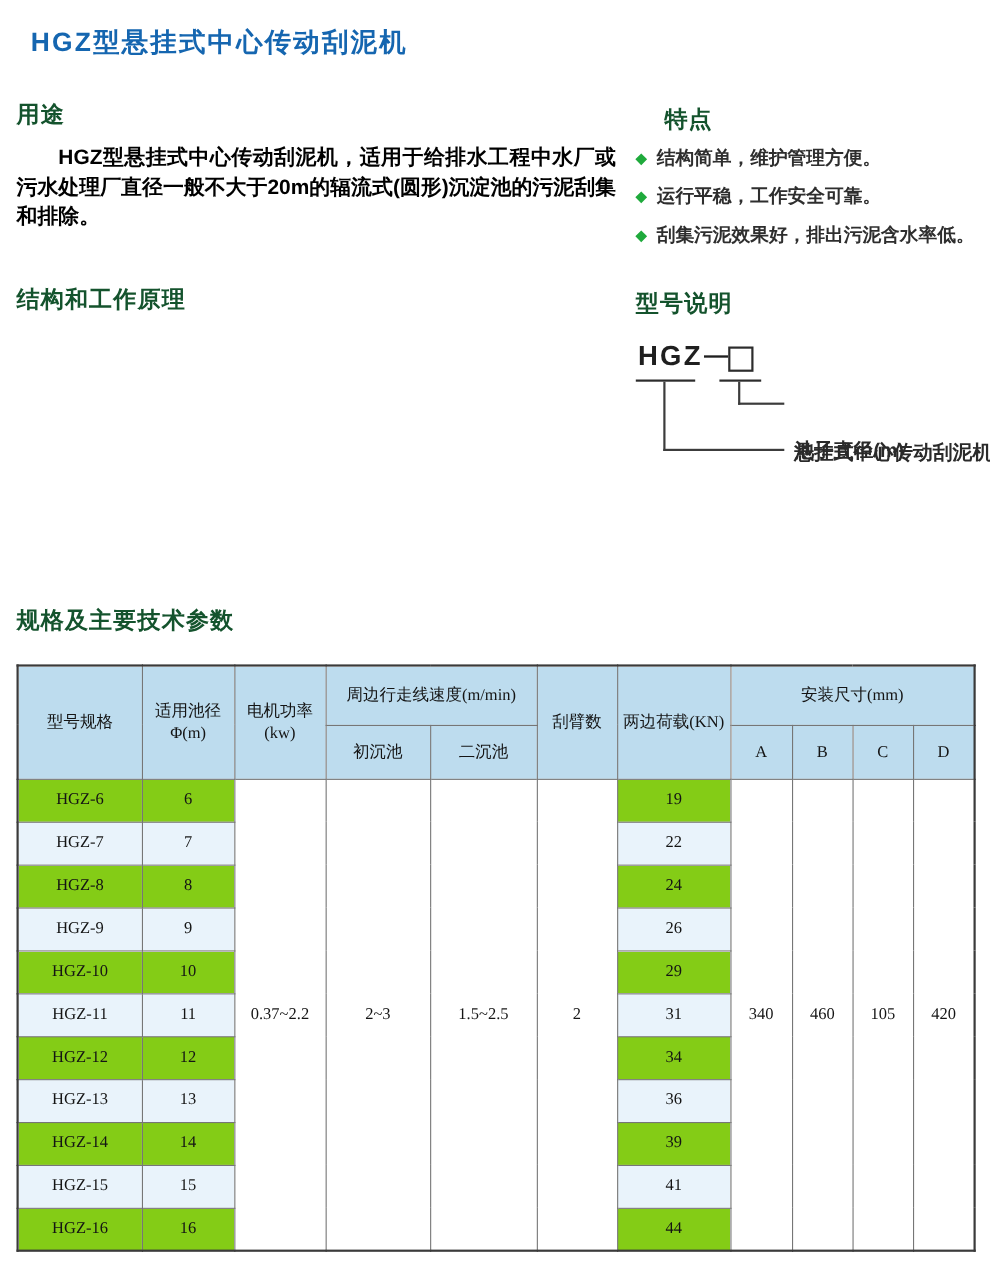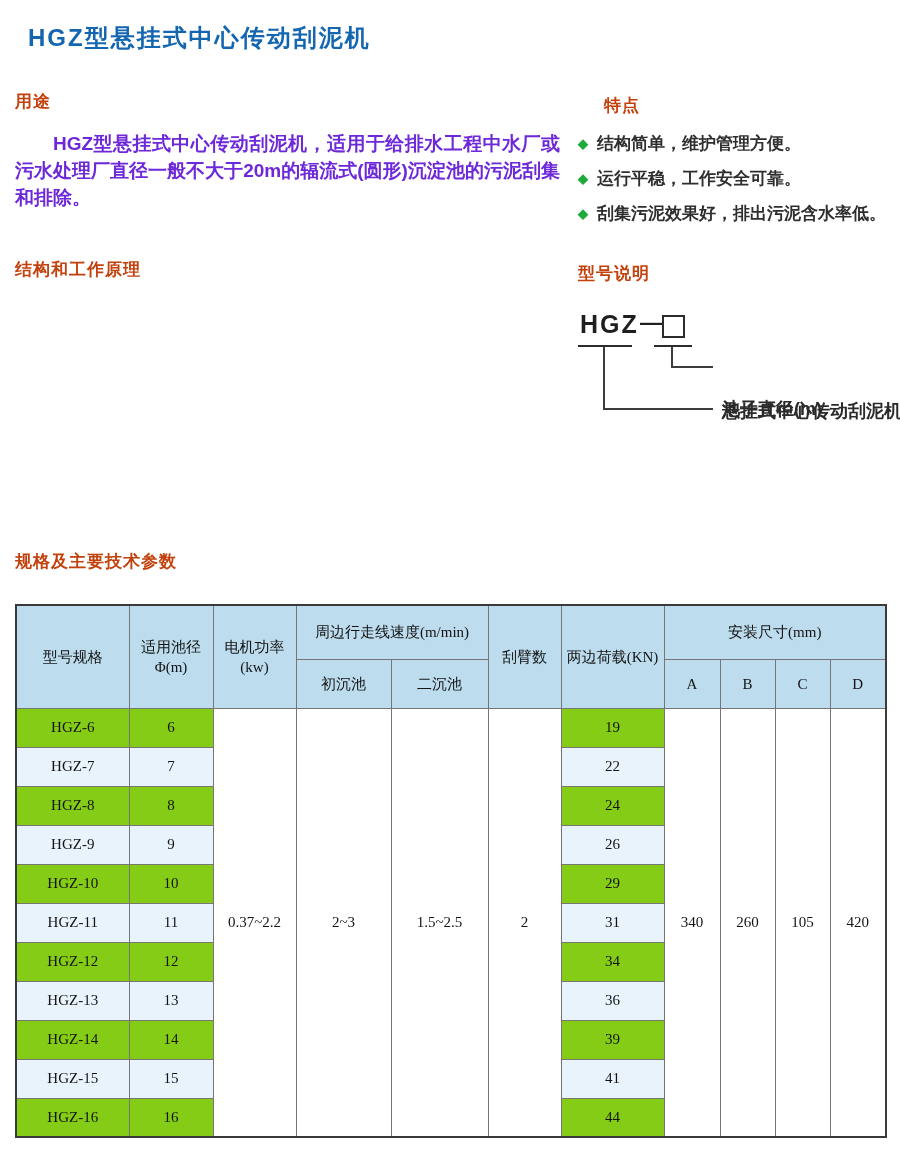--- a/index.html
+++ b/index.html
@@ -9,32 +9,32 @@
     background:#ffffff; overflow:hidden;
     font-family:"Liberation Sans", sans-serif;
     color:#2f2f2f;
   }
   .page-title {
     position:absolute; left:28px; top:22px;
     font-size:24px; font-weight:bold; letter-spacing:2px;
     color:#1566b0; white-space:nowrap;
   }
   .sec-heading {
-    position:absolute; font-size:17px; font-weight:bold;
-    color:#c2410c; letter-spacing:1px; white-space:nowrap;
+    position:absolute; font-size:21px; font-weight:bold;
+    color:#14532d; letter-spacing:1px; white-space:nowrap;
   }
   .h-usage     { left:15px;  top:90px;  }
   .h-features  { left:578px; top:94px;margin-left:26px;  }
   .h-structure { left:15px;  top:258px; }
   .h-model     { left:578px; top:262px; }
   .h-specs     { left:15px;  top:550px; }
 
   .body-text {
     position:absolute; font-size:19px; line-height:27px;
-    font-weight:bold; color:#6d28d9; text-align:justify;
+    font-weight:bold; color:#000000; text-align:justify;
   }
   .usage-body { left:15px; top:130px; width:545px; }
   .structure-body { left:15px; top:296px; width:548px; }
   .body-text p { text-indent:2em; }
   .structure-body p + p { margin-top:5px; }
 
   .features-list {
     position:absolute; left:578px; top:132px; width:315px; list-style:none;
   }
   .features-list li {
@@ -183,21 +183,21 @@
     <tbody>
         <tr>
           <td>HGZ-6</td>
           <td>6</td>
           <td rowspan="11" class="merged">0.37~2.2</td>
           <td rowspan="11" class="merged">2~3</td>
           <td rowspan="11" class="merged">1.5~2.5</td>
           <td rowspan="11" class="merged">2</td>
           <td>19</td>
           <td rowspan="11" class="merged">340</td>
-          <td rowspan="11" class="merged">260</td>
+          <td rowspan="11" class="merged">460</td>
           <td rowspan="11" class="merged">105</td>
           <td rowspan="11" class="merged">420</td>
         </tr>
         <tr class="alt">
           <td>HGZ-7</td>
           <td>7</td>
           <td>22</td>
         </tr>
         <tr>
           <td>HGZ-8</td>

